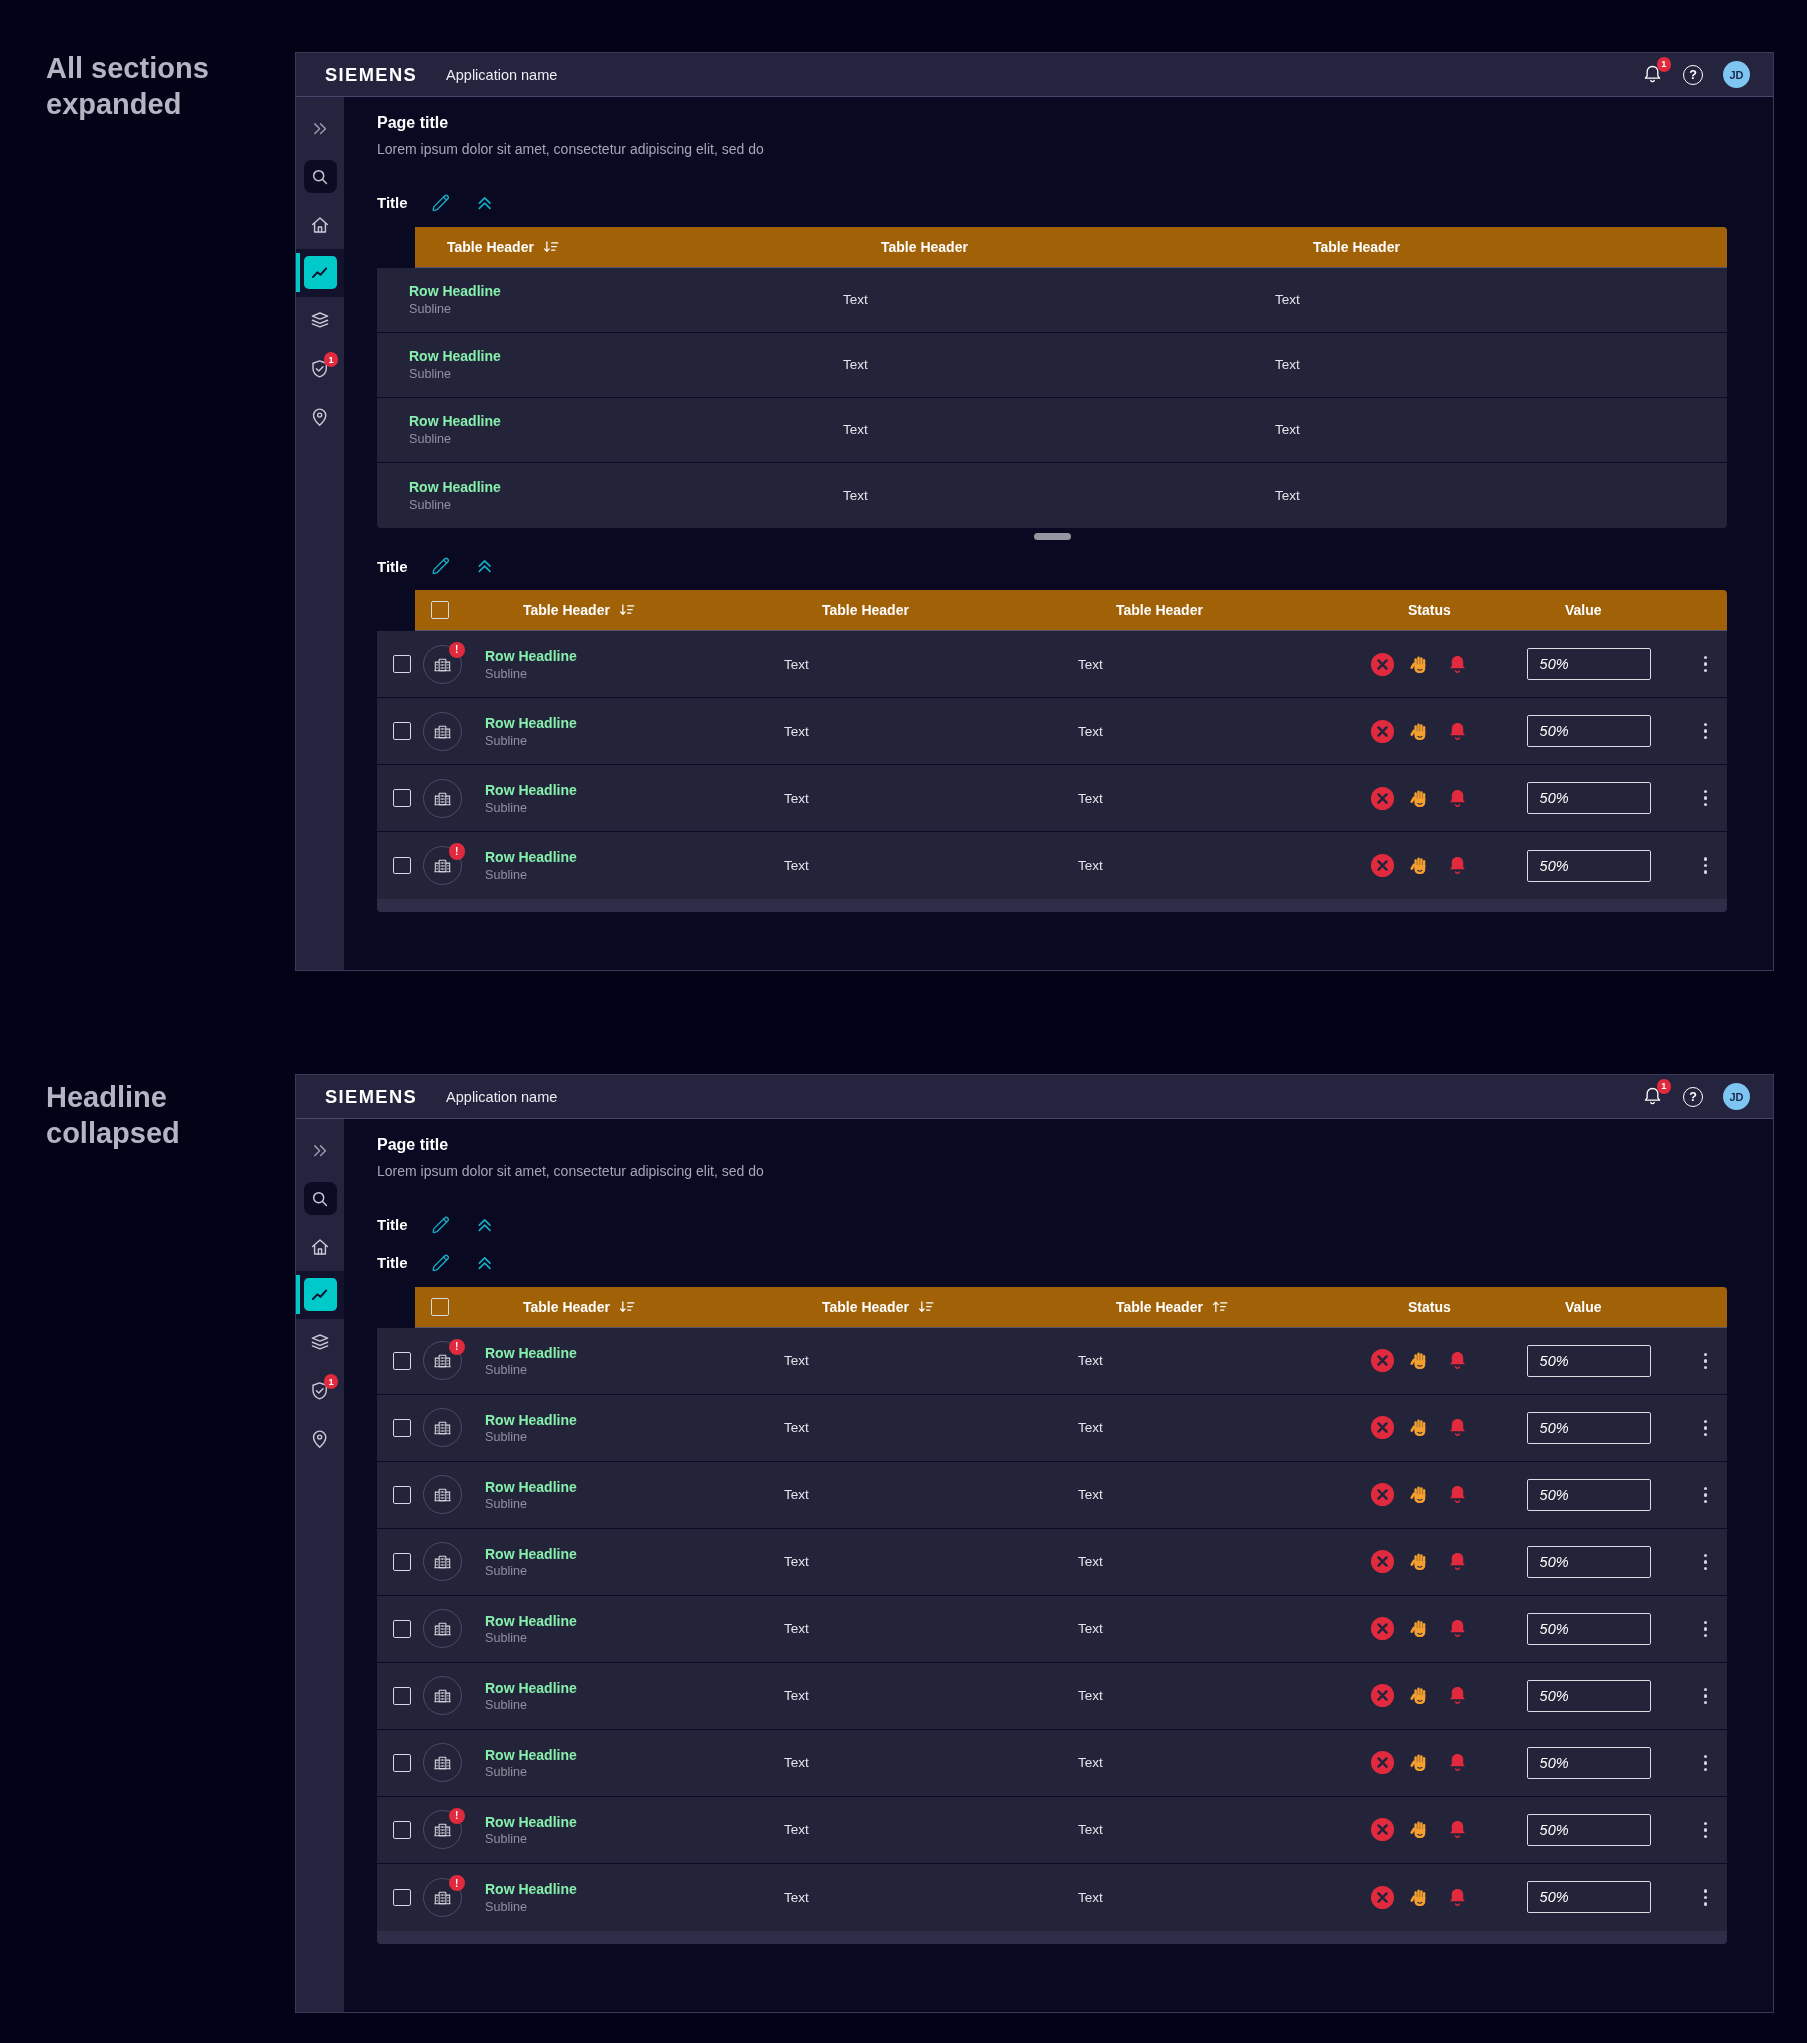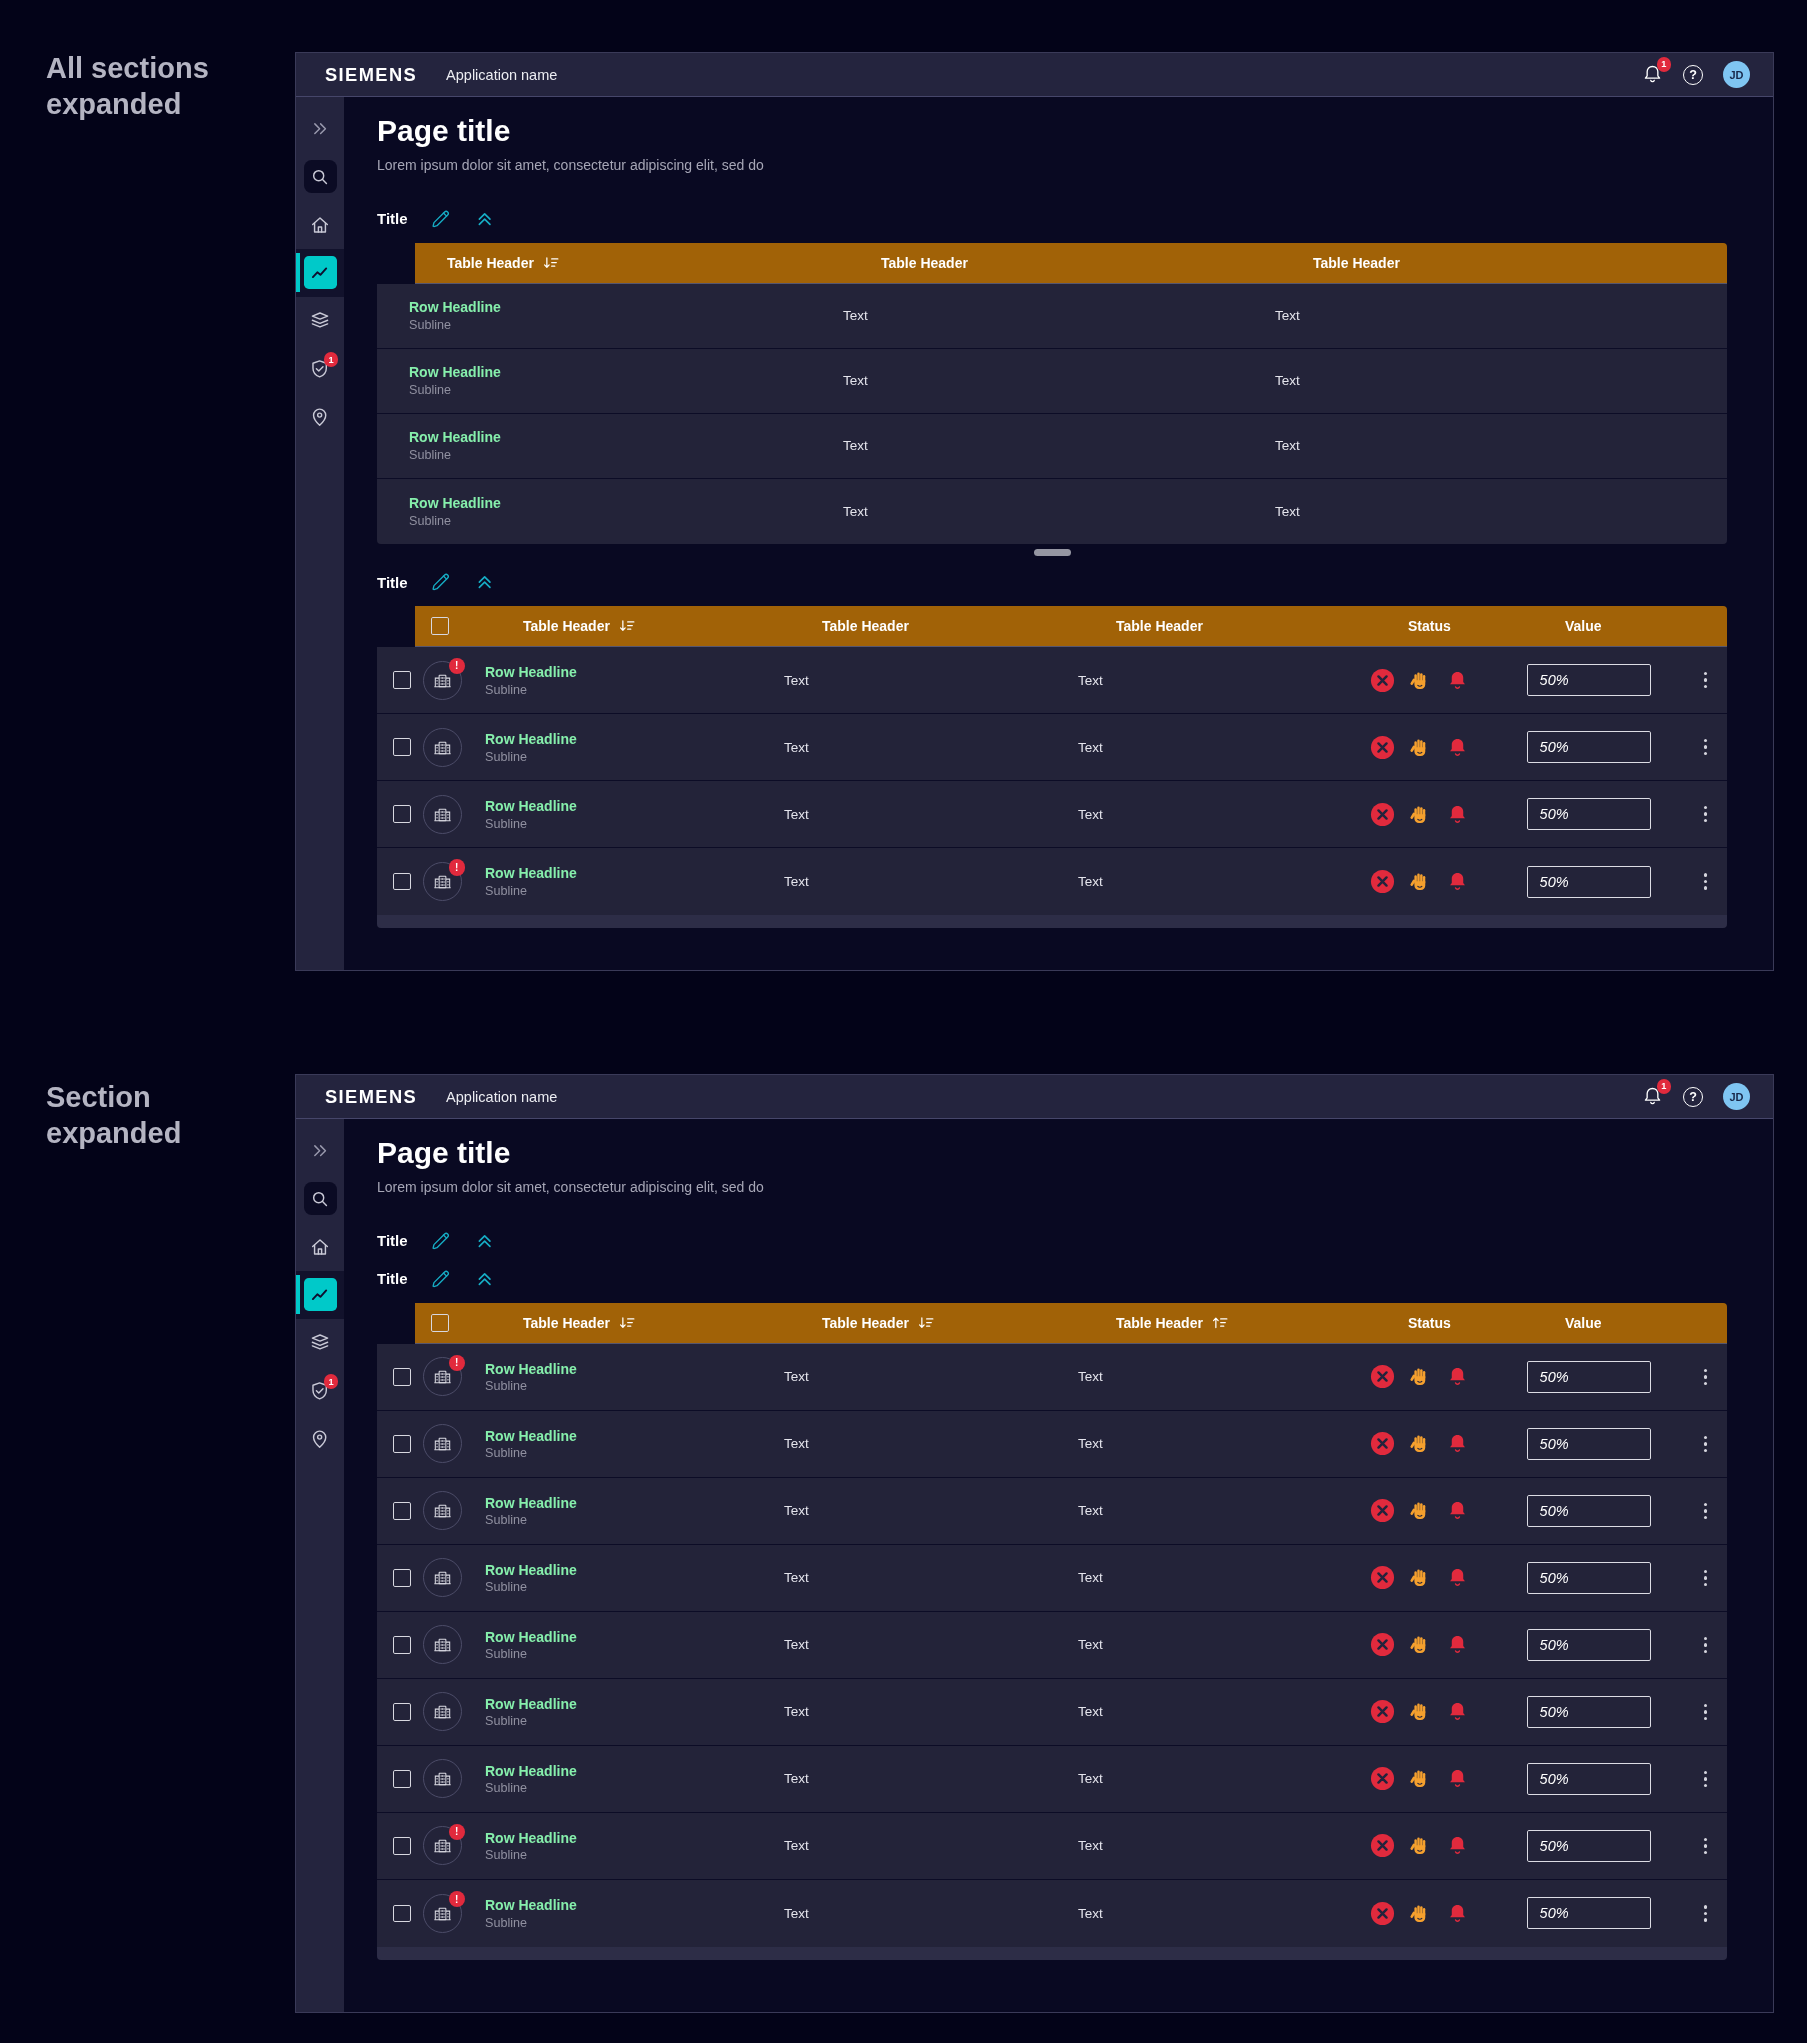--- a/index.html
+++ b/index.html
@@ -49,21 +49,21 @@
   .side-item.active::before { content:''; position:absolute; left:0; top:4.8px; bottom:4.8px;
     width:3.9px; background:#00c9c9; }
   .teal-btn { width:33px; height:33px; border-radius:4.8px; background:#00c9c9; display:flex;
     align-items:center; justify-content:center; }
   .teal-btn svg { stroke:#0e0e2e; stroke-width:2; }
   .side-badge { position:absolute; top:7.7px; right:5.8px; min-width:14.5px; height:14.5px; padding:0 2.9px;
     background:#e12a3d; border-radius:7.7px; color:#fff; font-size:9.2px; font-weight:bold;
     display:flex; align-items:center; justify-content:center; }
 
   .main { flex:1; padding:17.4px 46px 0 33px; overflow:hidden; }
-  .page-title { color:#fff; font-size:30px; font-weight:bold; }
+  .page-title { color:#fff; font-size:16px; font-weight:bold; }
   .page-subtitle { color:#a6a6b6; font-size:14px; margin-top:8.7px; }
 
   .section-head { display:flex; align-items:center; gap:23px; margin-top:35px;text-align:right; }
   .section-head.second { margin-top:15.4px; }
   .section-head.tight { margin-top:17.4px; }
   .stitle { color:#fff; font-size:15px; font-weight:bold; }
   .mini-btn { width:21px; height:21px; display:flex; align-items:center; justify-content:center; cursor:pointer; }
   .mini-btn svg { fill:none; stroke:#16aec6; stroke-linecap:round; stroke-linejoin:round; }
 
   
@@ -106,21 +106,21 @@
 
   .tfoot { height:12.6px; background:#2d2d47; }
   .dragpill { width:37px; height:6.8px; border-radius:3.9px; background:#9596a2; margin:5.8px auto 0; cursor:grab; }
 </style>
 </head>
 <body>
 
 <div class="canvas">
 
   <div class="annotation" id="anno1">All sections expanded</div>
-  <div class="annotation" id="anno2">Section expanded</div>
+  <div class="annotation" id="anno2">Headline collapsed</div>
 
   <section class="window" id="win1">
 
   <header class="chrome">
     <span class="logo">SIEMENS</span>
     <span class="appname">Application name</span>
     <span class="spacer"></span>
     <span class="icon-btn">
       <svg width="21" height="21" viewBox="0 0 22 22">
         <path d="M11 2.6 c-3.4 0 -5.6 2.4 -5.6 5.6 v4.2 L3.6 14.8 h14.8 L16.6 12.4 V8.2 c0 -3.2 -2.2 -5.6 -5.6 -5.6 z" fill="none" stroke="#fff" stroke-width="1.4" stroke-linejoin="round"></path>

